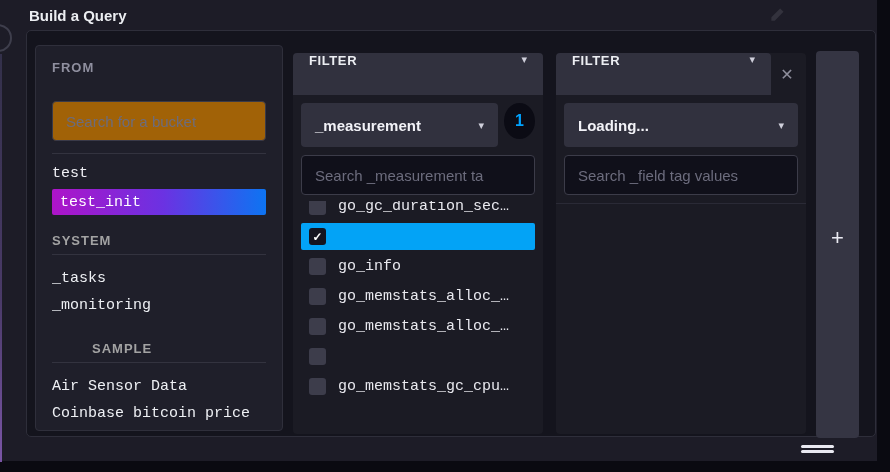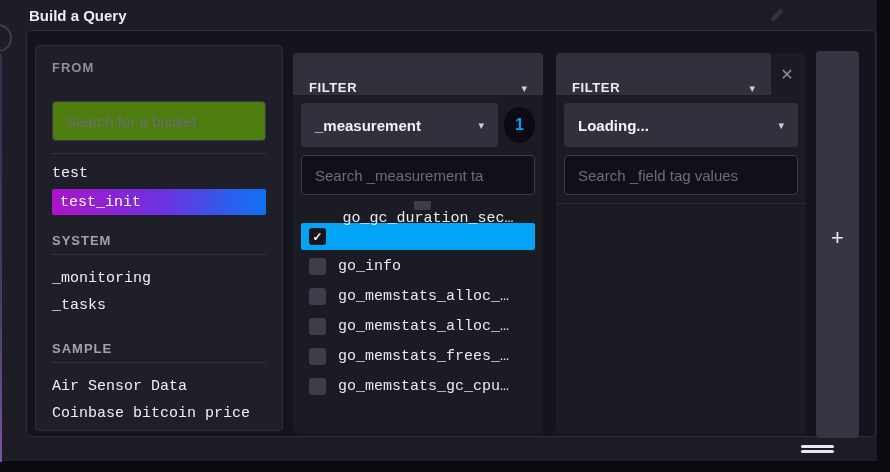--- a/index.html
+++ b/index.html
@@ -17,63 +17,63 @@
   .page-title { position:absolute; left:29px; top:7px; font-size:15px; font-weight:bold; color:#eceef2; }
   .pencil { position:absolute; left:768px; top:6px; width:18px; height:18px; opacity:.55; }
 
   .card { position:absolute; left:26px; top:30px; width:850px; height:407px;
     background:#14141d; border:1px solid #2e2e3a; border-radius:5px; }
 
   
   .from-panel { position:absolute; left:8px; top:14px; width:248px; height:386px;
     background:#1f1f2a; border:1px solid #2f2f3b; border-radius:4px; padding:14px 16px; overflow:hidden; }
   .col-title { font-size:13px; font-weight:bold; letter-spacing:1px; color:#8f8f9f; }
-  .search-input { display:block; width:100%; height:40px; margin-top:26px; background:#4d7c0f;
+  .search-input { display:block; width:100%; height:40px; margin-top:26px; background:#a16207;
     border:1px solid #3a3a48; border-radius:4px; padding:0 13px; font-size:15px; color:#e9e9f0;
     font-family:"Liberation Sans", sans-serif; outline:none; }
   .search-input::placeholder { color:#6c6c7d; }
   .hr { border-top:1px solid #33333f; margin-top:12px; }
   .mono { font-family:"Liberation Mono","DejaVu Sans Mono",monospace; }
   .bucket-row { height:27px; display:flex; align-items:center; font-size:15px; color:#f0f0f5; cursor:pointer; }
   .bucket-row.plain { margin-top:6px; }
   .bucket-row.selected { margin-top:2px; height:26px; border-radius:2px; padding-left:8px; color:#ffffff;
     background:linear-gradient(90deg,#ae14c8 0%,#6b32e2 52%,#0d74f2 100%); }
   .section-label { margin-top:18px; font-size:13px; font-weight:bold; letter-spacing:1px; color:#a3a3a3; }
   .section-label + .hr { margin-top:6px; }
   .sys-row { margin-top:10px; height:27px; display:flex; align-items:center; font-size:15px; color:#eef0f4; cursor:pointer; }
   .sys-row + .sys-row { margin-top:0; }
-  .section-label.second { margin-top:22px; }
+  .section-label.second { margin-top:22px;margin-left:40px; }
 
   
   .filter-col { position:absolute; top:22px; width:250px; height:381px; background:#1b1b24;
     border-radius:4px; display:flex; flex-direction:column; }
   .filter-col.one { left:266px; }
   .filter-col.two { left:529px; }
   .filter-header { height:42px; background:#31313e; border-radius:4px 4px 0 0; display:flex;
-    align-items:flex-end; justify-content:space-between; padding:0 16px; cursor:pointer; flex-shrink:0; }
+    align-items:flex-start; justify-content:space-between; padding:0 16px; cursor:pointer; flex-shrink:0; }
   .filter-header.narrow { width:215px; }
   .filter-header .hlabel { font-size:13px; font-weight:bold; letter-spacing:.6px; color:#eceef2; }
   .chev { font-size:11px; color:#cfcfda; }
   .close-x { position:absolute; right:10px; top:12px; width:18px; height:18px; display:flex;
     align-items:center; justify-content:center; font-size:16px; color:#8e8e9c; cursor:pointer; }
 
   .controls { padding:8px 8px 0 8px; }
-  .dd-row { display:flex; align-items:center; }
+  .dd-row { display:flex; align-items:flex-start; }
   .dropdown { height:44px; background:#31313e; border-radius:4px; display:flex; align-items:center;
     justify-content:space-between; padding:0 14px; cursor:pointer; flex:1; }
   .dropdown .dlabel { font-size:15px; font-weight:600; color:#f2f2f7; }
   .dropdown.keyed { flex:0 0 197px; }
   .count-badge { width:36px; height:36px; margin-left:6px; border-radius:50%; background:#0b0b14;
     display:flex; align-items:center; justify-content:center; font-size:16px; font-weight:bold; color:#00a3ff; }
   .controls .search-input { margin-top:8px; background:#10101a; border-color:#3c3c49; }
 
   .meas-list { flex:1; overflow:hidden; margin-top:6px; padding:0 8px; }
   .meas-row { height:27px; margin-bottom:3px; display:flex; align-items:center; padding-left:8px;
     border-radius:2px; cursor:pointer; }
-  .meas-row.clipped { margin-top:-8px;flex-direction:column; }
+  .meas-row.clipped { margin-top:-8px; }
   .meas-row.selected { background:#03a3f6; }
   .checkbox { width:17px; height:17px; border-radius:3px; background:#3d3d4b; flex-shrink:0;
     display:flex; align-items:center; justify-content:center; }
   .meas-row.selected .checkbox { background:#14141f; }
   .checkbox .tick { font-size:12px; font-weight:bold; color:#ffffff; line-height:1; }
   .meas-label { margin-left:12px; font-size:15px; color:#e9e9ef; white-space:nowrap; }
   .meas-row.selected .meas-label { color:#ffffff; }
 
   .f2-divider { border-top:1px solid #2a2a36; margin-top:8px; }
   .f2-body { flex:1; display:flex; align-items:center; justify-content:center; }
@@ -112,24 +112,24 @@
       <div class="bucket-row plain mono">
         <span>test</span>
       </div>
       <div class="bucket-row selected mono">
         <span>test_init</span>
       </div>
 
       <div class="section-label">SYSTEM</div>
       <div class="hr"></div>
       <div class="sys-row mono">
+        <span>_tasks</span>
+      </div>
+      <div class="sys-row mono">
         <span>_monitoring</span>
-      </div>
-      <div class="sys-row mono">
-        <span>_tasks</span>
       </div>
 
       <div class="section-label second">SAMPLE</div>
       <div class="hr"></div>
       <div class="sys-row mono">
         <span>Air Sensor Data</span>
       </div>
       <div class="sys-row mono">
         <span>Coinbase bitcoin price</span>
       </div>
@@ -167,21 +167,20 @@
         <div class="meas-row">
           <span class="checkbox"></span>
           <span class="meas-label mono">go_memstats_alloc_…</span>
         </div>
         <div class="meas-row">
           <span class="checkbox"></span>
           <span class="meas-label mono">go_memstats_alloc_…</span>
         </div>
         <div class="meas-row">
           <span class="checkbox"></span>
-          <span class="meas-label mono">go_memstats_frees_…</span>
         </div>
         <div class="meas-row">
           <span class="checkbox"></span>
           <span class="meas-label mono">go_memstats_gc_cpu…</span>
         </div>
       </div>
     </div>
 
     <div class="filter-col two">
       <div class="filter-header narrow">

